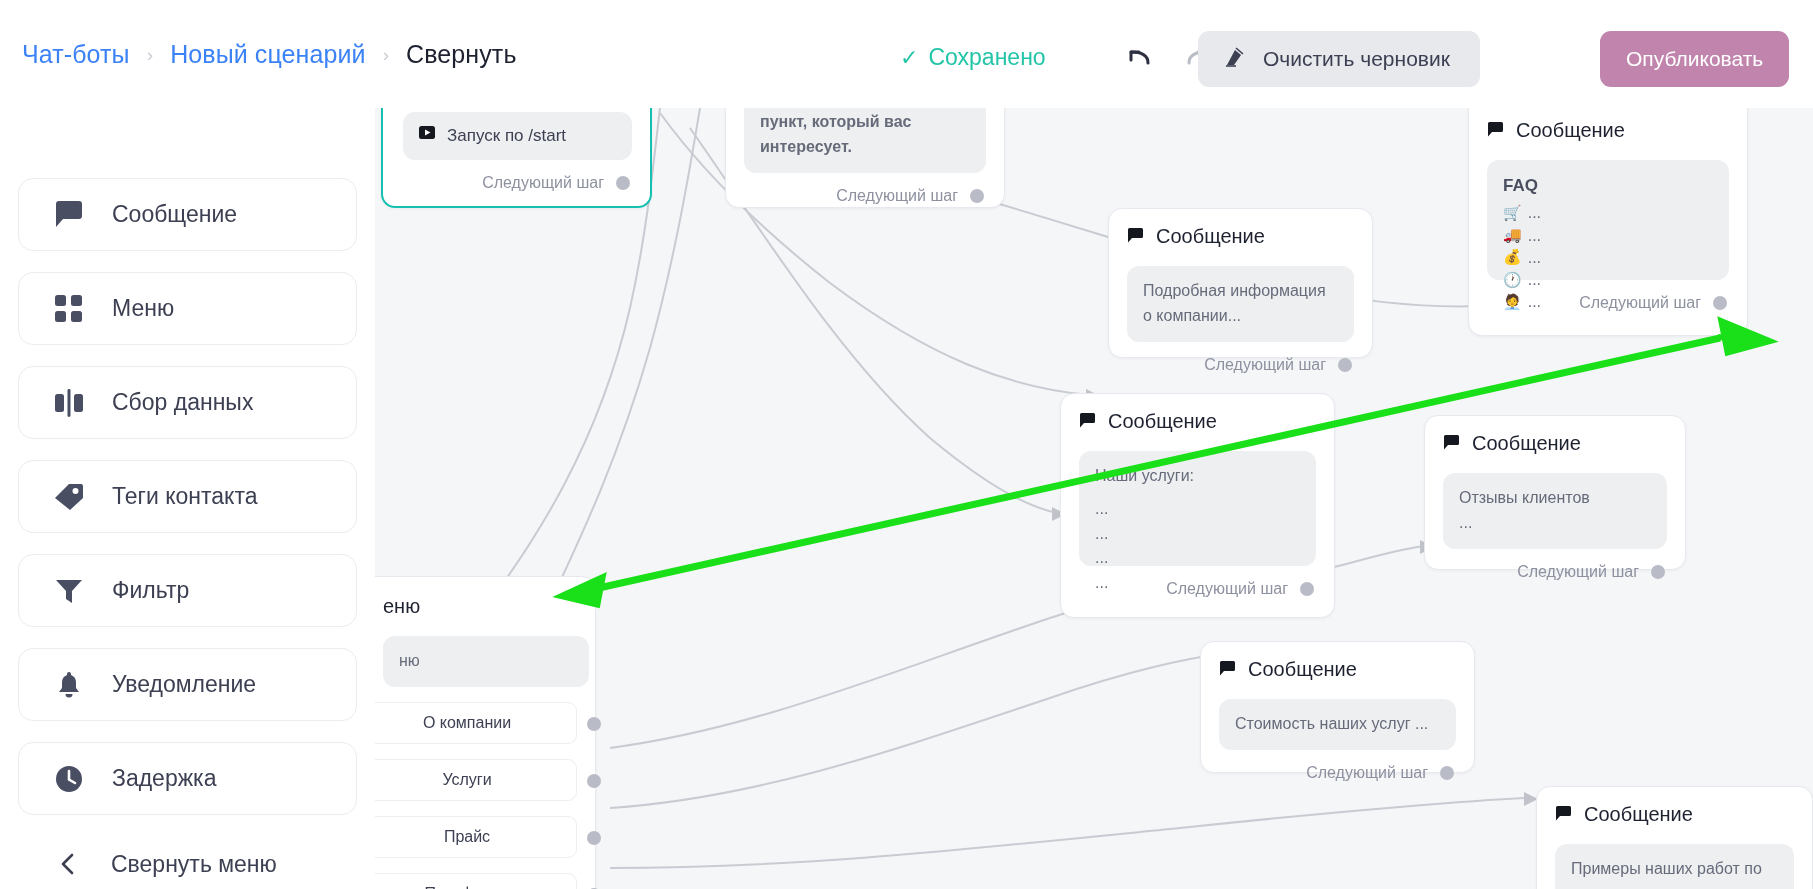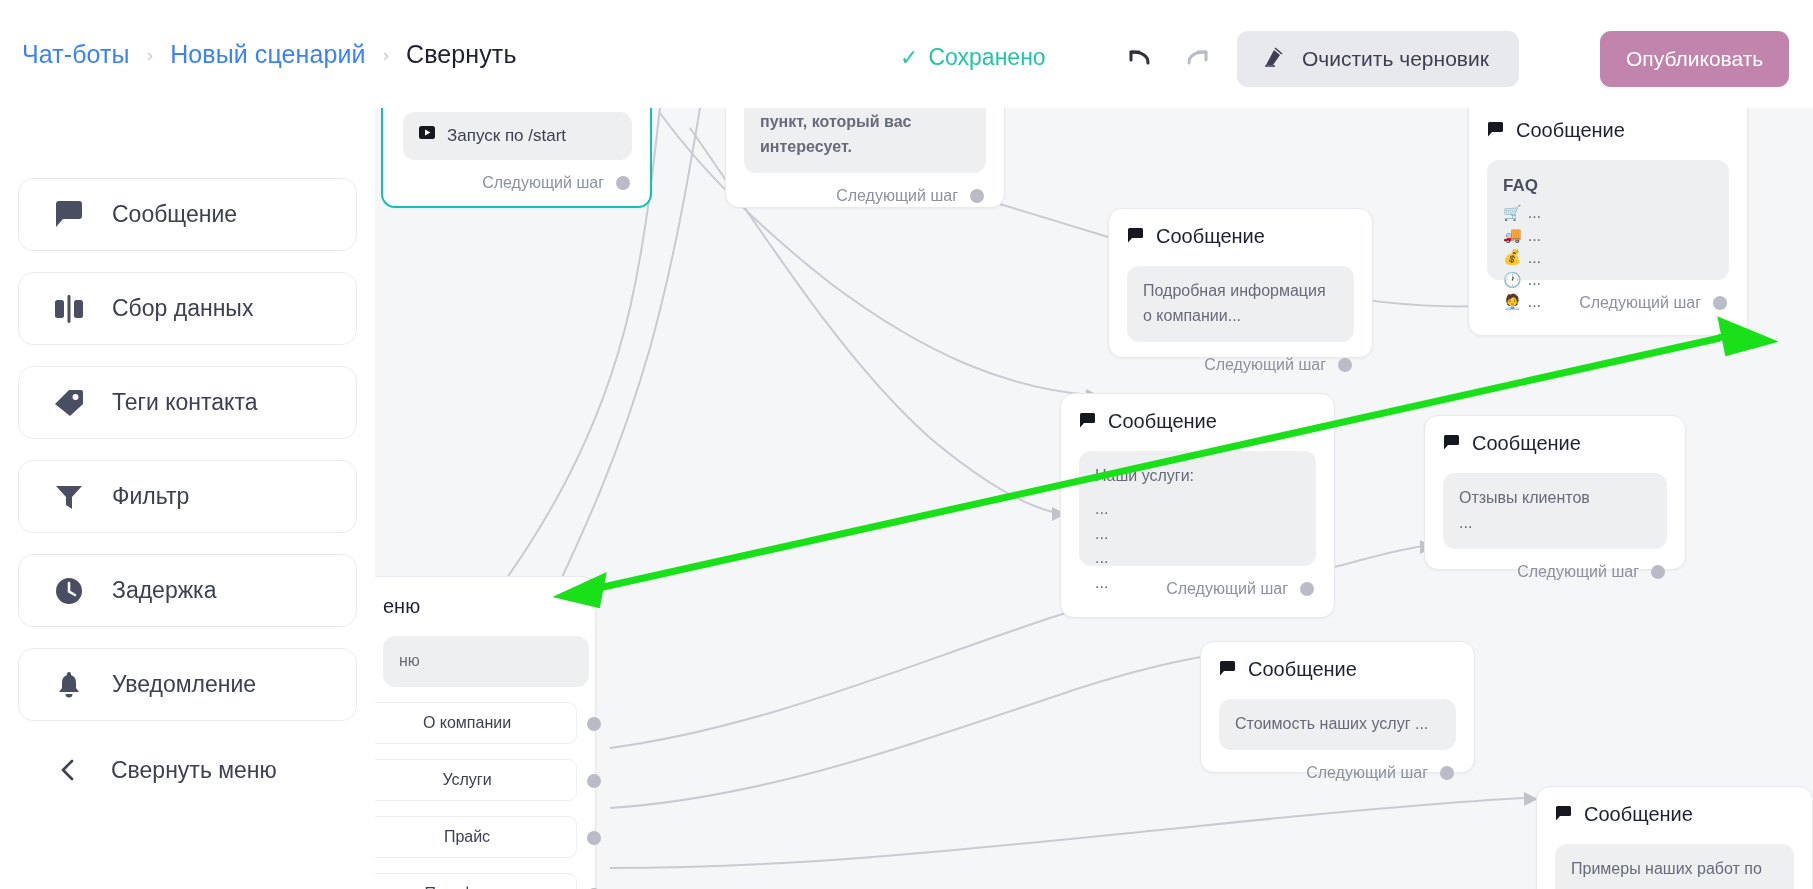--- a/index.html
+++ b/index.html
@@ -33,21 +33,21 @@
   .saved .tick { font-size: 22px; line-height: 1; }
 
   .undo, .redo {
     position: absolute; top: 42px; width: 34px; height: 32px;
     display: flex; align-items: center; justify-content: center;
   }
   .undo { left: 1123px; }
   .redo { left: 1180px; }
 
   .btn-clear {
-    position: absolute; left: 1237px; top: 31px;
+    position: absolute; left: 1198px; top: 31px;
     height: 56px; padding: 0 30px 0 26px;
     display: flex; align-items: center; gap: 17px;
     background: #e8e9ed; border: none; border-radius: 11px;
     color: #3c4052; font-size: 21px; cursor: pointer;
   }
   .btn-publish {
     position: absolute; left: 1600px; top: 31px;
     height: 56px; padding: 0 26px;
     display: flex; align-items: center; justify-content: center;
     background: #c084ad; border: none; border-radius: 11px;
@@ -342,20 +342,31 @@
 
     <div class="side-item">
       <span class="side-ico">
         <svg width="30" height="27" viewBox="0 0 30 27">
             <path d="M2 3a3 3 0 013-3h20a3 3 0 013 3v12a3 3 0 01-3 3H9l-7 8V3z" fill="#4a4e63"></path>
           </svg>
       </span>
       <span class="lbl">Сообщение</span>
     </div>
 
+    <div class="side-item">
+      <span class="side-ico">
+        <svg width="28" height="28" viewBox="0 0 28 28">
+          <rect x="0" y="0" width="11" height="11" rx="2.5" fill="#4a4e63"></rect>
+          <rect x="16" y="0" width="11" height="11" rx="2.5" fill="#4a4e63"></rect>
+          <rect x="0" y="16" width="11" height="11" rx="2.5" fill="#4a4e63"></rect>
+          <rect x="16" y="16" width="11" height="11" rx="2.5" fill="#4a4e63"></rect>
+        </svg>
+      </span>
+      <span class="lbl">Меню</span>
+    </div>
 
     <div class="side-item">
       <span class="side-ico">
         <svg width="30" height="28" viewBox="0 0 30 28">
           <rect x="1" y="5" width="9" height="18" rx="2.5" fill="#4a4e63"></rect>
           <rect x="20" y="5" width="9" height="18" rx="2.5" fill="#4a4e63"></rect>
           <rect x="13.5" y="0" width="3" height="28" rx="1.4" fill="#4a4e63"></rect>
         </svg>
       </span>
       <span class="lbl">Сбор данных</span>
@@ -375,36 +386,36 @@
       <span class="side-ico">
         <svg width="28" height="28" viewBox="0 0 28 28">
           <path d="M1 3h26l-10 11v12l-6-4V14z" fill="#4a4e63"></path>
         </svg>
       </span>
       <span class="lbl">Фильтр</span>
     </div>
 
     <div class="side-item">
       <span class="side-ico">
+        <svg width="26" height="28" viewBox="0 0 26 28">
+          <path d="M13 1a2 2 0 012 2v1a8 8 0 015 7.4V17l3 4H3l3-4v-5.6A8 8 0 0111 4V3a2 2 0 012-2z" fill="#4a4e63"></path>
+          <path d="M9.5 23a3.5 3.5 0 007 0z" fill="#4a4e63"></path>
+        </svg>
+      </span>
+      <span class="lbl">Уведомление</span>
+    </div>
+
+    <div class="side-item">
+      <span class="side-ico">
         <svg width="28" height="28" viewBox="0 0 28 28">
           <circle cx="14" cy="14" r="13" fill="#4a4e63"></circle>
           <path d="M14 6v8.5l6 3.5" stroke="#ffffff" stroke-width="2.6" fill="none" stroke-linecap="round"></path>
         </svg>
       </span>
       <span class="lbl">Задержка</span>
-    </div>
-
-    <div class="side-item">
-      <span class="side-ico">
-        <svg width="26" height="28" viewBox="0 0 26 28">
-          <path d="M13 1a2 2 0 012 2v1a8 8 0 015 7.4V17l3 4H3l3-4v-5.6A8 8 0 0111 4V3a2 2 0 012-2z" fill="#4a4e63"></path>
-          <path d="M9.5 23a3.5 3.5 0 007 0z" fill="#4a4e63"></path>
-        </svg>
-      </span>
-      <span class="lbl">Уведомление</span>
     </div>
 
     <div class="collapse">
       <span class="side-ico">
         <svg width="20" height="24" viewBox="0 0 20 24">
             <path d="M14 3L5 12l9 9" stroke="#3c4052" stroke-width="2.6" fill="none" stroke-linecap="round" stroke-linejoin="round"></path>
           </svg>
       </span>
       <span class="lbl">Свернуть меню</span>
     </div>

